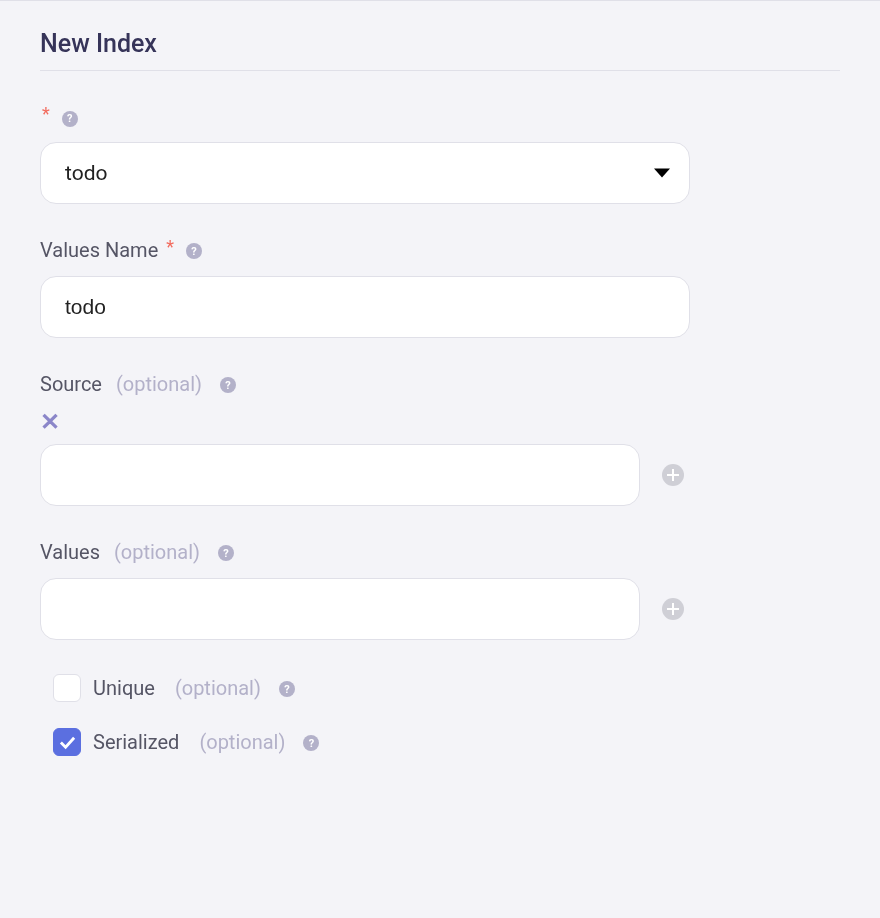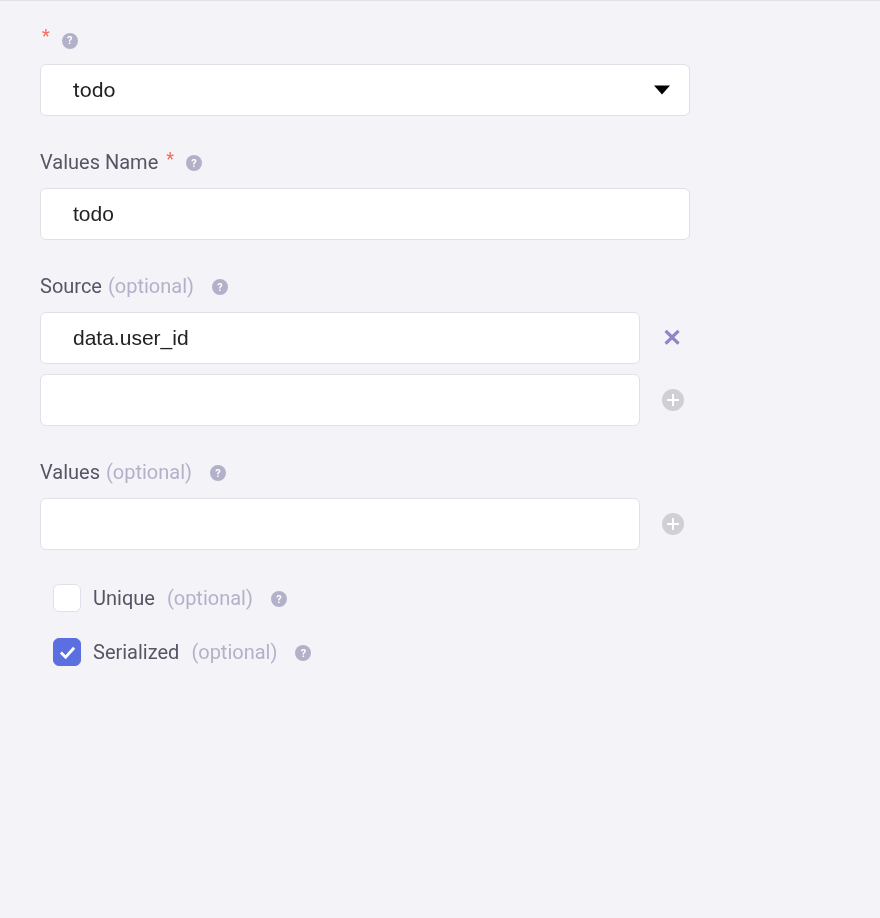--- a/index.html
+++ b/index.html
@@ -27,46 +27,46 @@
   }
   .label-row {
     display: flex;
     align-items: center;
     font-size: 20px;
     color: #555565;
     margin-bottom: 14px;
     gap: 6px;
   }
   .label-text { color: #555565; }
-  .muted { color: #b3b1c9; margin-left: 0; }
+  .muted { color: #b3b1c9; margin-left: 8px; }
   .req-star { color: #f26b5e; font-size: 18px; margin-left: 2px; position: relative; top: -4px; }
   .help-icon {
     width: 16px; height: 16px;
     border-radius: 50%;
     background: #b3b1c9;
     color: #fff;
     font-size: 11px;
     font-weight: 700;
     display: inline-flex;
     align-items: center;
     justify-content: center;
     margin-left: 6px;
     cursor: pointer;
     position: relative;
     top: 1px;
   }
   .input-box {
     width: 650px;
-    height: 52px;
+    height: 62px;
     background: #fff;
     border: 1px solid #e0e0e8;
-    border-radius: 6px;
+    border-radius: 16px;
     font-size: 21px;
     color: #222;
-    padding: 0 32px;
+    padding: 0 24px;
     outline: none;
     display: flex;
     align-items: center;
   }
   .select-box {
     position: relative;
     width: 650px;
   }
   .select-box .input-box { padding-right: 48px; cursor: pointer; }
   .caret-down {
@@ -127,20 +127,21 @@
     border-color: #5b6fe0;
   }
   .checkbox.checked svg { width: 17px; height: 17px; stroke: #fff; stroke-width: 3; fill: none; }
   .cb-label { color: #555565; }
 </style>
 </head>
 <body>
 
 <div class="panel">
 
+  <h1 class="panel-title">New Index</h1>
 
   <div class="field-group">
     <div class="label-row">
       <span class="req-star">*</span>
       <span class="help-icon">?</span>
     </div>
     <div class="select-box">
       <div class="input-box">todo</div>
       <span class="caret-down"></span>
     </div>
@@ -155,21 +156,20 @@
     <input class="input-box" type="text" value="todo" style="">
   </div>
 
   <div class="field-group">
     <div class="label-row">
       <span class="label-text">Source</span>
       <span class="muted">(optional)</span>
       <span class="help-icon" style="margin-left:12px;">?</span>
     </div>
     <div class="row-with-action">
-      <input class="input-box" type="text" value="data.user_id" style="">
       <span class="remove-icon">✕</span>
     </div>
     <div class="row-with-action">
       <input class="input-box" type="text" value="" style="">
       <span class="add-icon">
         <svg viewBox="0 0 12 12">
             <path d="M5 0h2v5h5v2H7v5H5V7H0V5h5z"></path>
           </svg>
       </span>
     </div>

